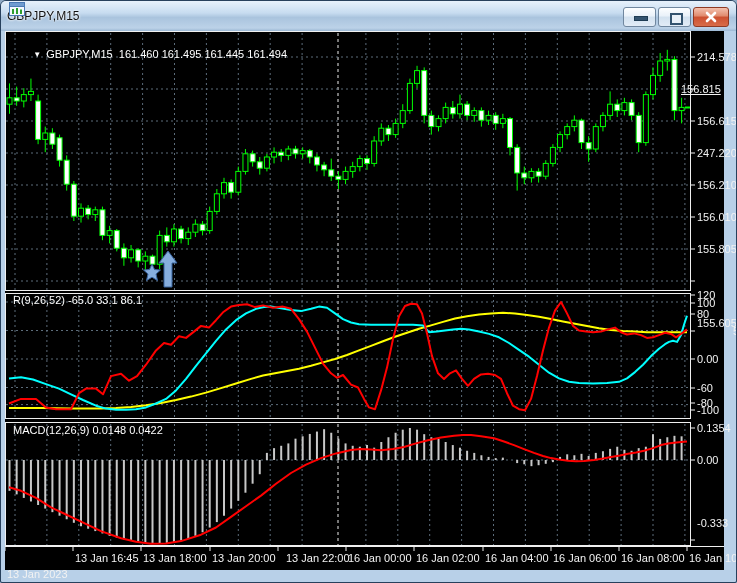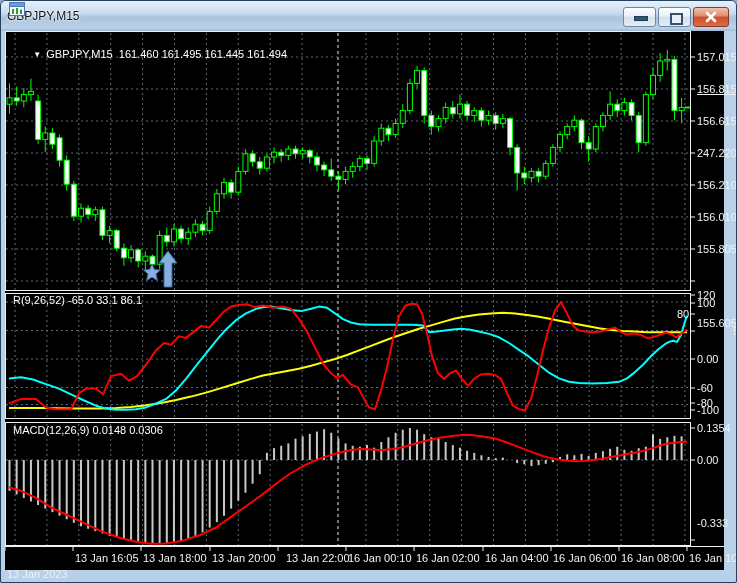--- a/index.html
+++ b/index.html
@@ -458,50 +458,50 @@
         <line x1="482" y1="546" x2="482" y2="550" stroke="#f0f0f0"></line>
         <line x1="550" y1="546" x2="550" y2="550" stroke="#f0f0f0"></line>
         <line x1="618" y1="546" x2="618" y2="550" stroke="#f0f0f0"></line>
         <line x1="686" y1="546" x2="686" y2="550" stroke="#f0f0f0"></line>
       </svg>
 
     <div class="legend" style="left:10px;top:5px;">
       <span class="dd">▼</span><span>GBPJPY,M15  161.460 161.495 161.445 161.494</span>
     </div>
     <div class="legend" style="left:8px;top:263px;">R(9,26,52) -65.0 33.1 86.1</div>
-    <div class="legend" style="left:8px;top:393px;">MACD(12,26,9) 0.0148 0.0306</div>
+    <div class="legend" style="left:8px;top:393px;">MACD(12,26,9) 0.0148 0.0422</div>
 
     <div id="price-axis">
-        <div class="axis-label" style="left: 692px; top: 20px;">157.015</div>
-        <div class="axis-label" style="left: 692px; top: 52px; text-decoration: underline;">156.815</div>
+        <div class="axis-label" style="left: 692px; top: 20px;">214.578</div>
+        <div class="axis-label" style="left: 676px; top: 52px; text-decoration: underline;">156.815</div>
         <div class="axis-label" style="left: 692px; top: 84px;">156.615</div>
         <div class="axis-label" style="left: 692px; top: 116px;">247.220</div>
         <div class="axis-label" style="left: 692px; top: 148px;">156.210</div>
         <div class="axis-label" style="left: 692px; top: 180px;">156.010</div>
         <div class="axis-label" style="left: 692px; top: 212px;">155.805</div>
         <div class="axis-label" style="left: 692px; top: 244px; margin-top: 42px;">155.605</div>
         <div class="axis-label" style="left: 692px; top: 258px;">120</div>
         <div class="axis-label" style="left: 692px; top: 266px;">100</div>
-        <div class="axis-label" style="left: 672px; top: 277px;">80</div>
+        <div class="axis-label" style="left: 692px; top: 277px;">80</div>
         <div class="axis-label" style="left: 728px; top: 294px; text-align: right;">50</div>
         <div class="axis-label" style="left: 692px; top: 322px;">0.00</div>
         <div class="axis-label" style="left: 692px; top: 351px;">-60</div>
         <div class="axis-label" style="left: 692px; top: 366px;">-80</div>
         <div class="axis-label" style="left: 692px; top: 373px;">-100</div>
         <div class="axis-label" style="left: 692px; top: 391px;">0.1354</div>
         <div class="axis-label" style="left: 692px; top: 423px;">0.00</div>
         <div class="axis-label" style="left: 692px; top: 486px;">-0.333</div>
       </div>
     <div id="time-axis">
         <div class="axis-label" style="left: 2px; top: 521px; margin-top: 16px;">13 Jan 2023</div>
-        <div class="axis-label" style="left: 70px; top: 521px;">13 Jan 16:05</div>
+        <div class="axis-label" style="left: 70px; top: 521px;">13 Jan 16:45</div>
         <div class="axis-label" style="left: 138px; top: 521px;">13 Jan 18:00</div>
         <div class="axis-label" style="left: 207px; top: 521px;">13 Jan 20:00</div>
         <div class="axis-label" style="left: 281px; top: 521px;">13 Jan 22:00</div>
-        <div class="axis-label" style="left: 343px; top: 521px;">16 Jan 00:10</div>
+        <div class="axis-label" style="left: 343px; top: 521px;">16 Jan 00:00</div>
         <div class="axis-label" style="left: 411px; top: 521px;">16 Jan 02:00</div>
         <div class="axis-label" style="left: 480px; top: 521px;">16 Jan 04:00</div>
         <div class="axis-label" style="left: 548px; top: 521px;">16 Jan 06:00</div>
         <div class="axis-label" style="left: 616px; top: 521px;">16 Jan 08:00</div>
         <div class="axis-label" style="left: 684px; top: 521px;">16 Jan 10:00</div>
       </div>
   </div>
 </div>
 
 </body></html>

